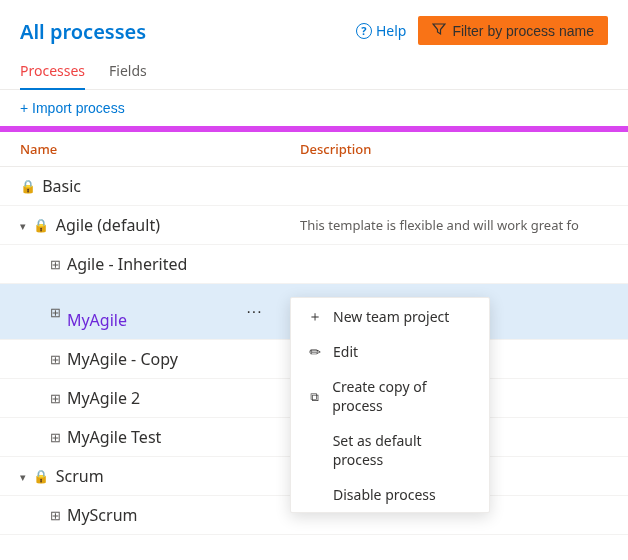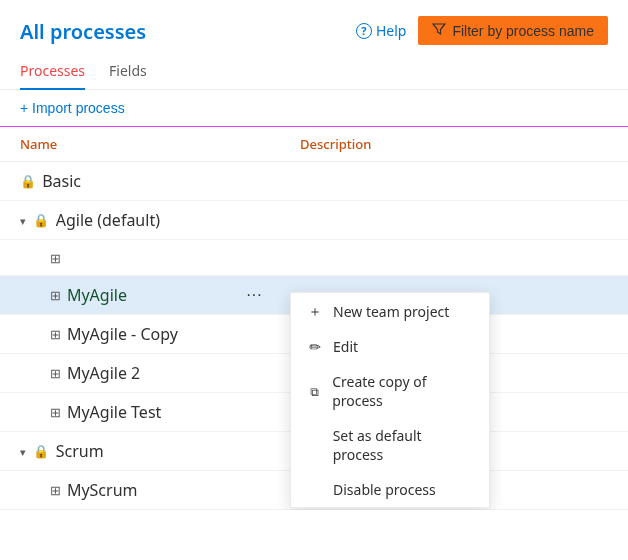--- a/index.html
+++ b/index.html
@@ -73,21 +73,21 @@
     .tab.active {
       color: #ef4444;
       border-bottom: 2px solid #0078d4;
       font-weight: 400;
     }
 
     .import-bar {
       display: flex;
       align-items: center;
       padding: 10px 20px;
-      border-bottom: 1px solid #d946ef;
+      border-bottom: 6px solid #d946ef;
     }
 
     .import-btn {
       display: flex;
       align-items: center;
       gap: 4px;
       color: #0078d4;
       background: none;
       border: none;
       cursor: pointer;
@@ -159,22 +159,23 @@
       font-size: 11px;
       margin-right: 2px;
     }
 
     .process-name {
       font-size: 16px;
       text-align: center;
     }
 
     .process-name.link {
-      color: #14532d;
-      cursor: pointer;
+      color: #6d28d9;
+      cursor: pointer;
+      margin-top: 17px;
     }
 
     .ellipsis-btn {
       position: absolute;
       right: 280px;
       top: 50%;
       transform: translateY(-50%);
       background: none;
       border: none;
       cursor: pointer;
@@ -258,25 +259,27 @@
       <span class="process-name">Basic</span>
     </div>
   </div>
 
   <div class="process-row">
     <div class="name-cell">
       <span class="chevron">▾</span>
       <span class="lock-icon">🔒</span>
       <span class="process-name">Agile (default)</span>
     </div>
-  </div>
-
-  <div class="process-row child">
-    <div class="name-cell">
-      <span class="inherit-icon" style="font-size:13px;color:#605e5c;">⊞</span>
+    <div class="desc-cell">This template is flexible and will work great fo</div>
+  </div>
+
+  <div class="process-row child">
+    <div class="name-cell">
+      <span class="inherit-icon" style="font-size:13px;color:#605e5c;">⊞</span>
+      <span class="process-name">Agile - Inherited</span>
     </div>
     <div class="desc-cell"></div>
   </div>
 
   <div class="process-row child selected" style="position:relative;">
     <div class="name-cell">
       <span class="inherit-icon" style="font-size:13px;color:#605e5c;">⊞</span>
       <span class="process-name link">MyAgile</span>
     </div>
     <button class="ellipsis-btn" style="left:240px;">···</button>

